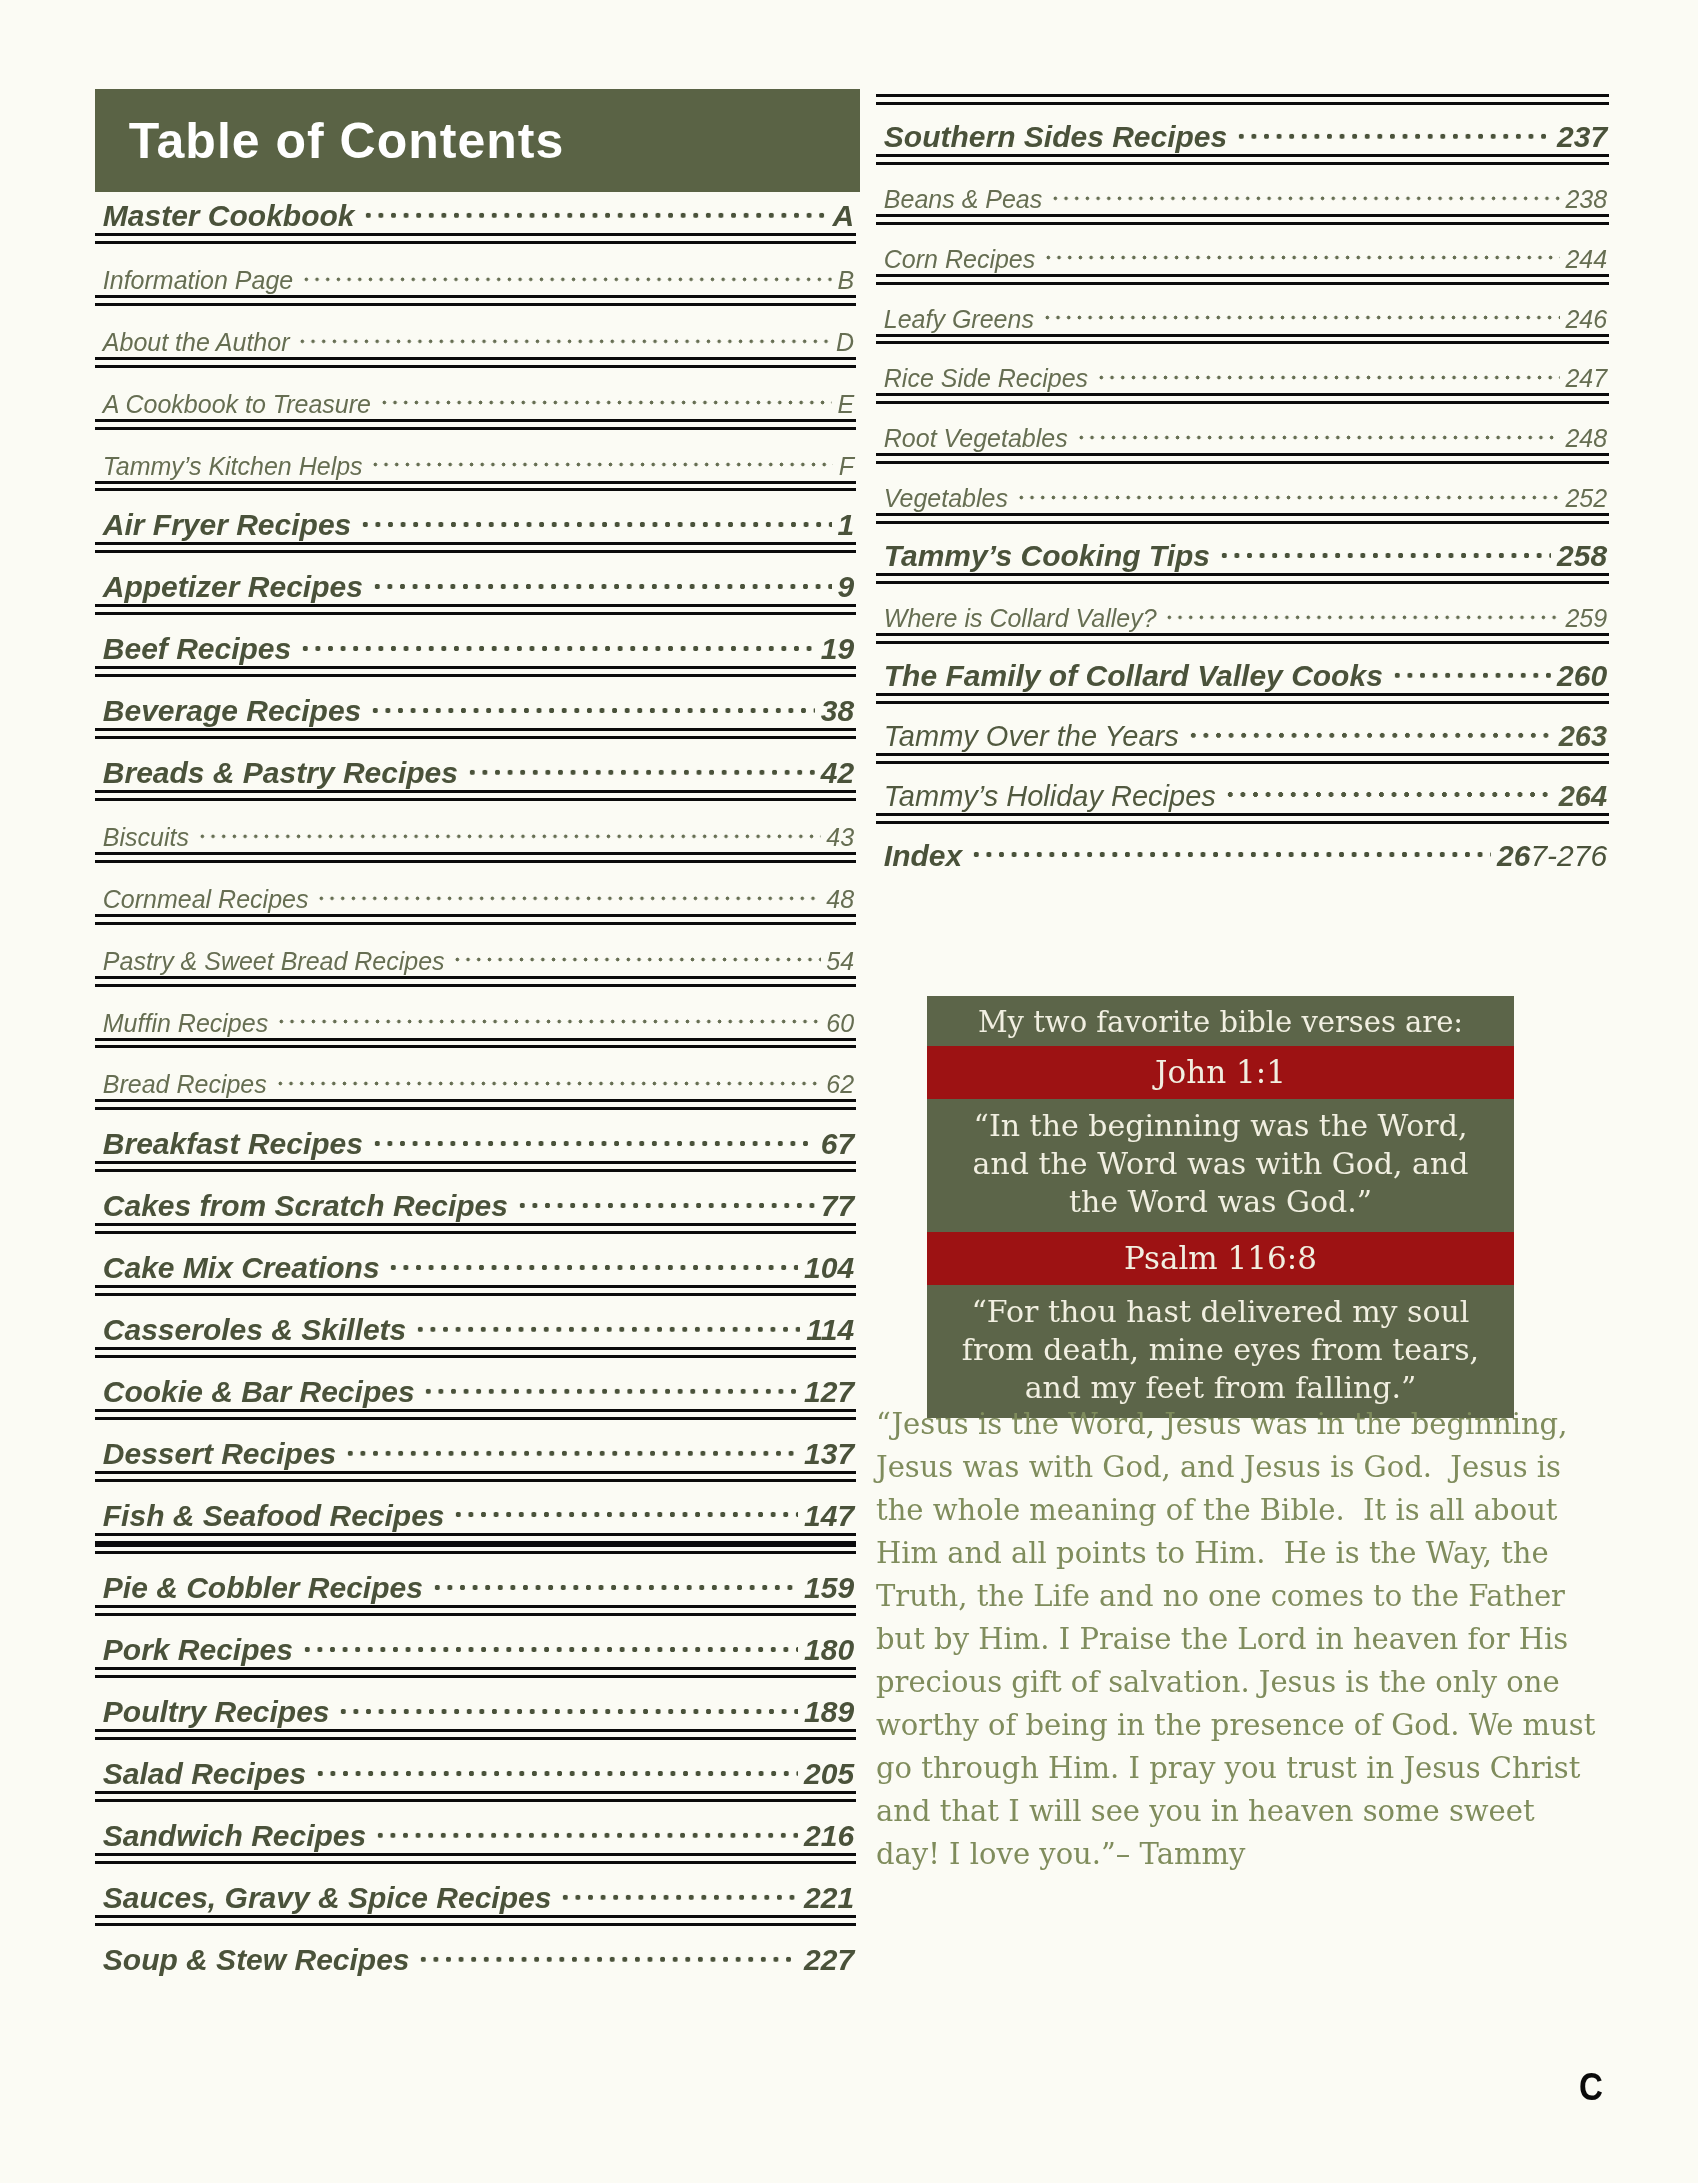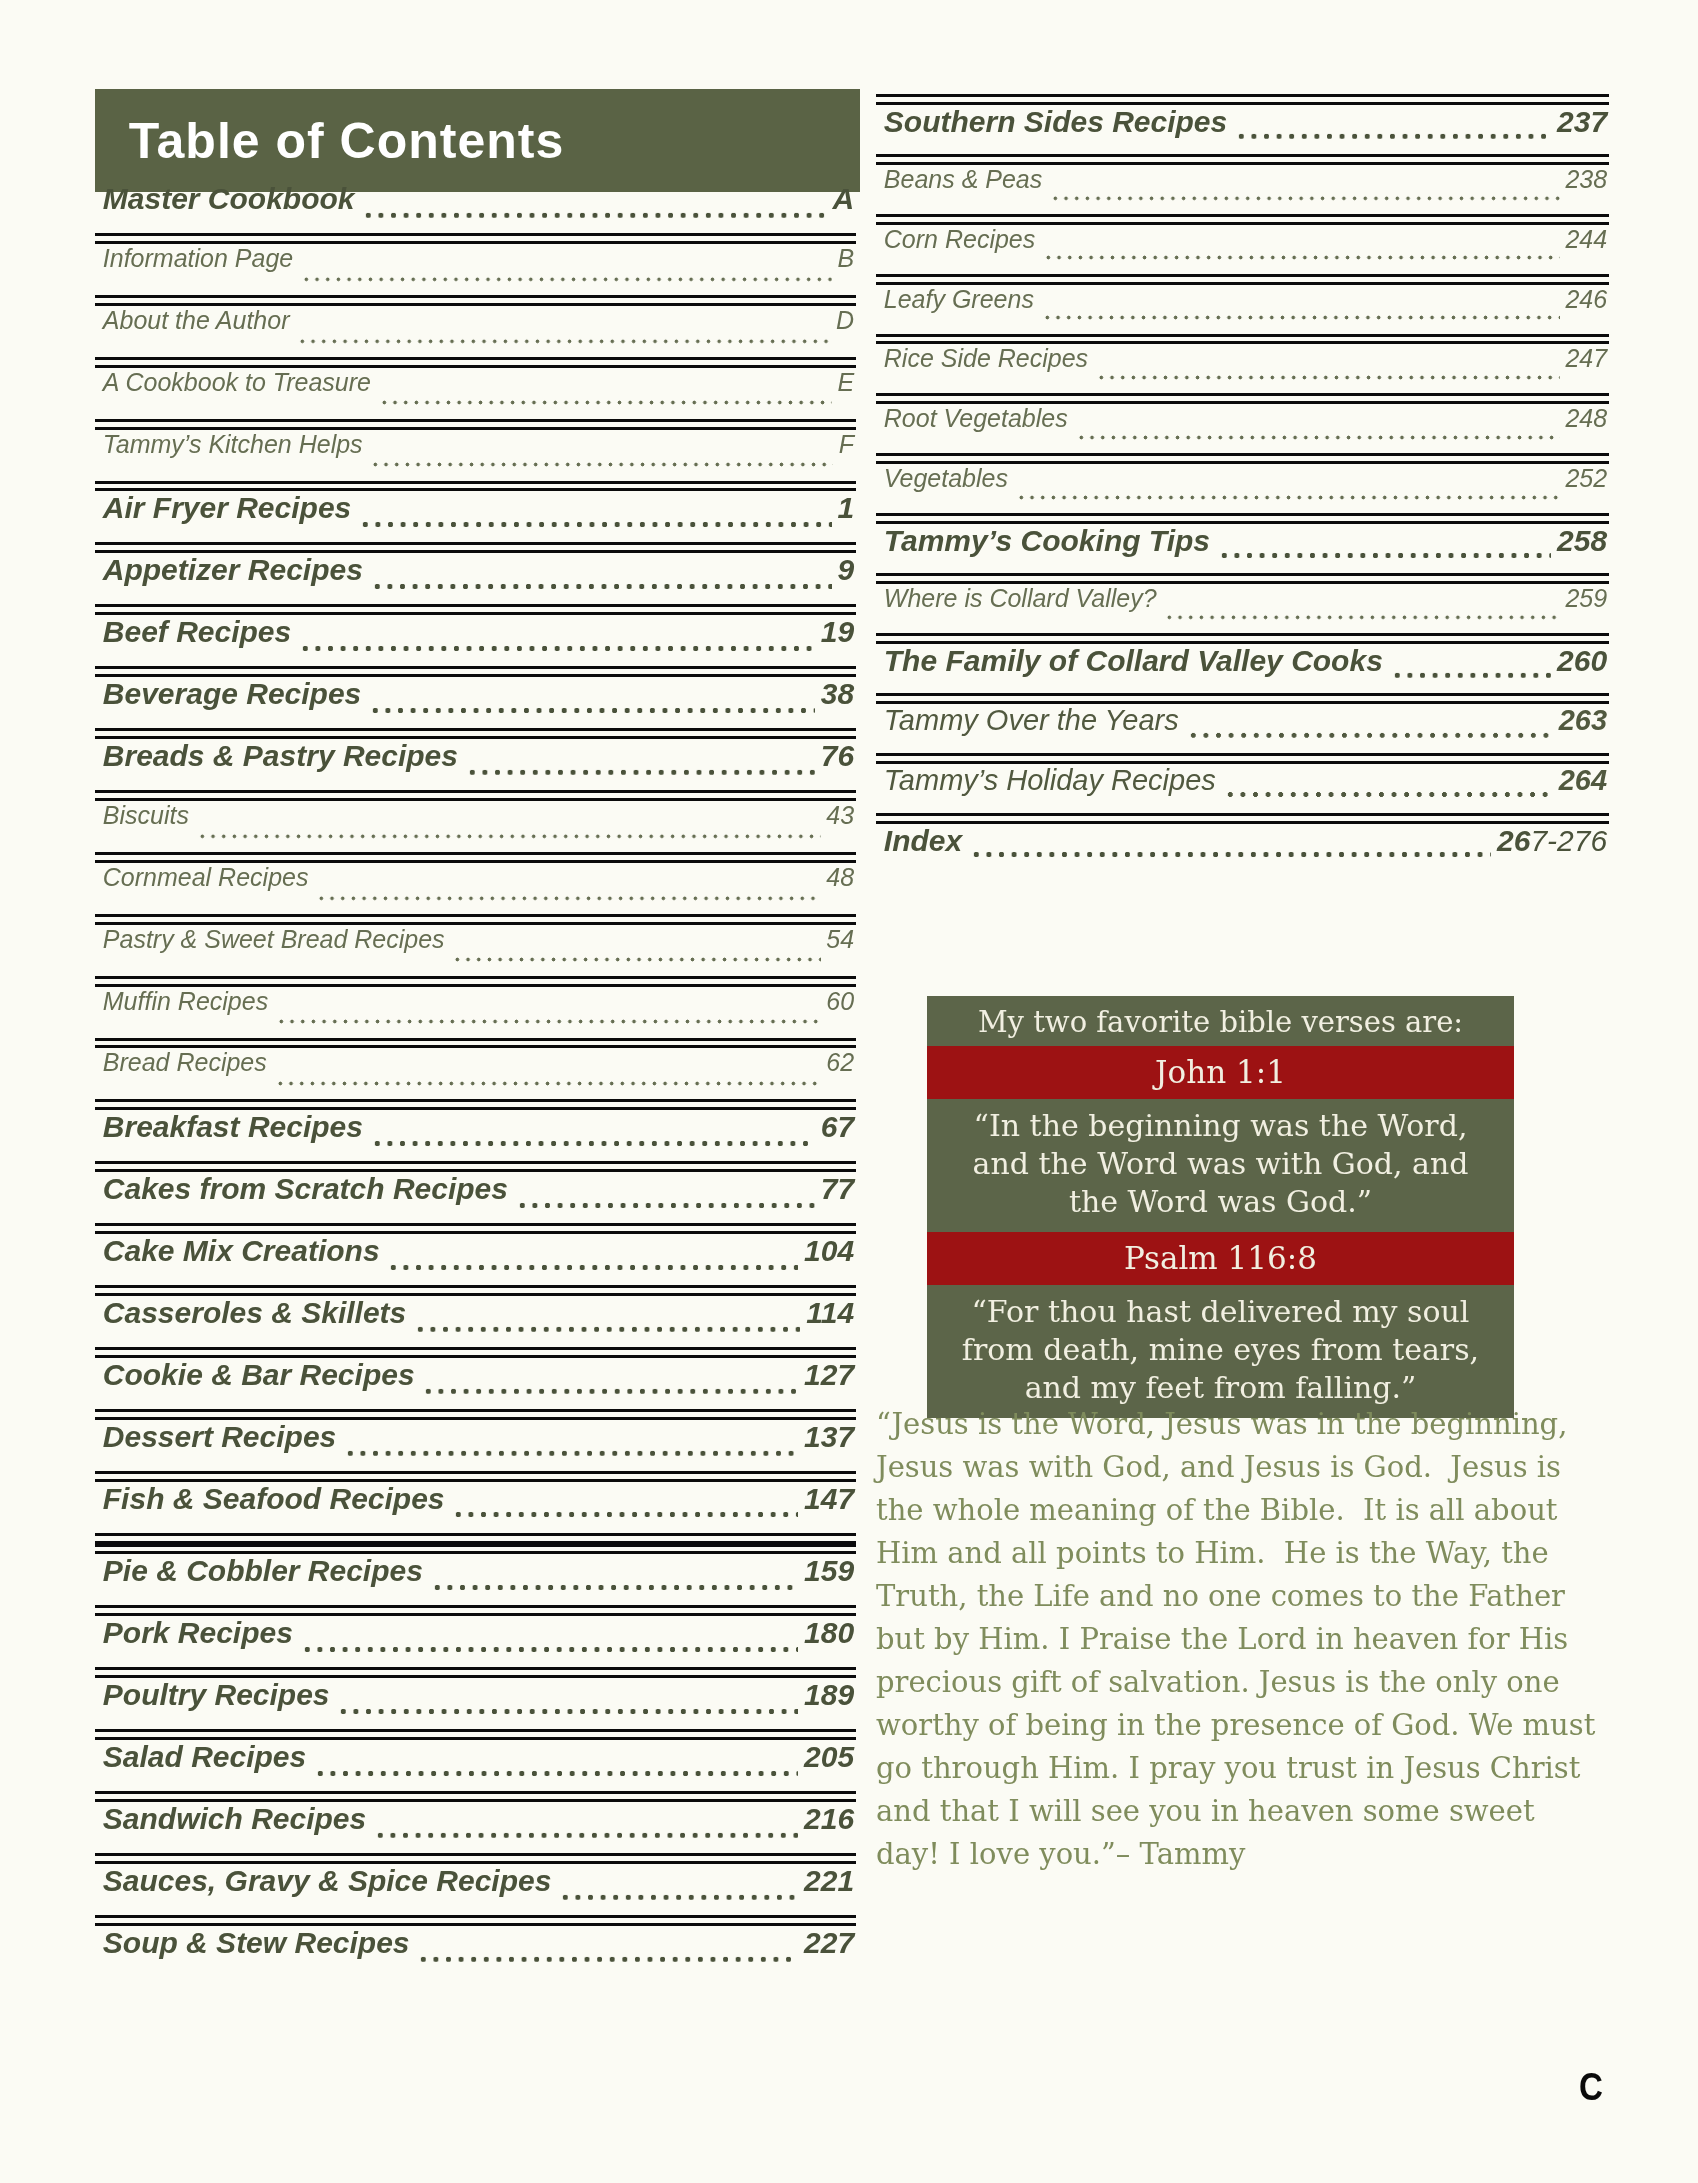--- a/index.html
+++ b/index.html
@@ -32,21 +32,21 @@
 
   
   .toc-col{position:absolute;display:flex;flex-direction:column;}
   #toc-left{left:95px;top:182px;width:761px;}
   #toc-right{left:876px;top:94px;width:733px;}
 
   .rule{
     height:4.9px;border-top:3.4px solid var(--rule);border-bottom:3.4px solid var(--rule);
     box-sizing:content-box;
   }
-  .toc-row{display:flex;align-items:flex-start;font-style:italic;box-sizing:border-box;padding:0 1.9px 0 7.8px;}
+  .toc-row{display:flex;align-items:flex-end;font-style:italic;box-sizing:border-box;padding:0 1.9px 0 7.8px;}
   #toc-left .toc-row{height:51px;}
   #toc-right .toc-row{height:49px;}
 
   .toc-row .label{white-space:nowrap;}
   .toc-row .leader{
     flex:1;align-self:flex-end;margin:0 5.8px 13.6px 7.8px;height:8.7px;
     background-repeat:repeat-x;background-position:left bottom;
   }
   .toc-row .page-num{white-space:nowrap;}
 
@@ -146,21 +146,21 @@
       <div class="rule"></div>
       <div class="toc-row section">
         <span class="label">Beverage Recipes</span>
         <span class="leader"></span>
         <span class="page-num">38</span>
       </div>
       <div class="rule"></div>
       <div class="toc-row section">
         <span class="label">Breads &amp; Pastry Recipes</span>
         <span class="leader"></span>
-        <span class="page-num">76</span>
+        <span class="page-num">42</span>
       </div>
       <div class="rule"></div>
       <div class="toc-row sub">
         <span class="label">Biscuits</span>
         <span class="leader"></span>
         <span class="page-num">43</span>
       </div>
       <div class="rule"></div>
       <div class="toc-row sub">
         <span class="label">Cornmeal Recipes</span>

